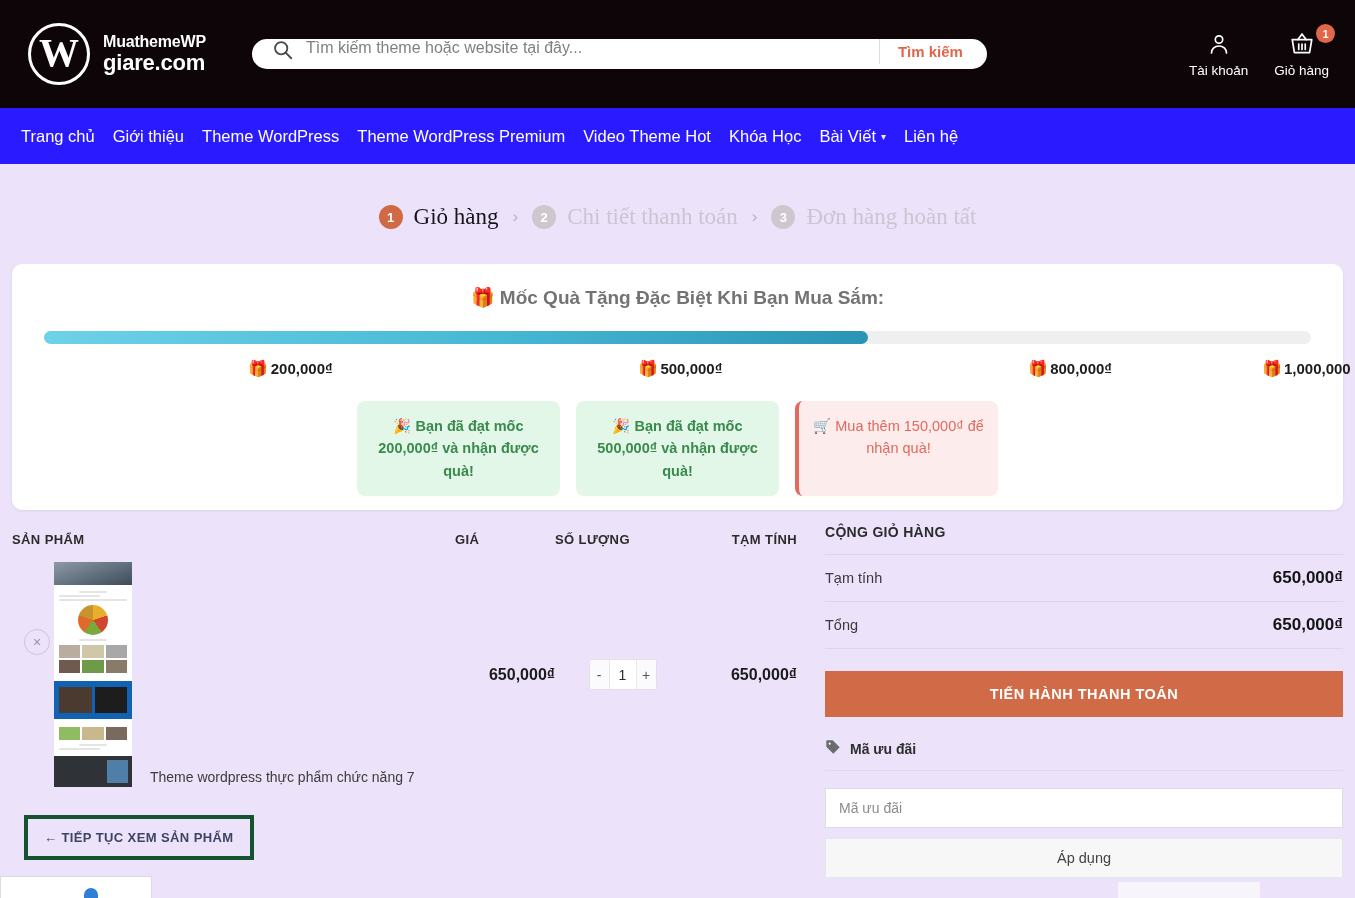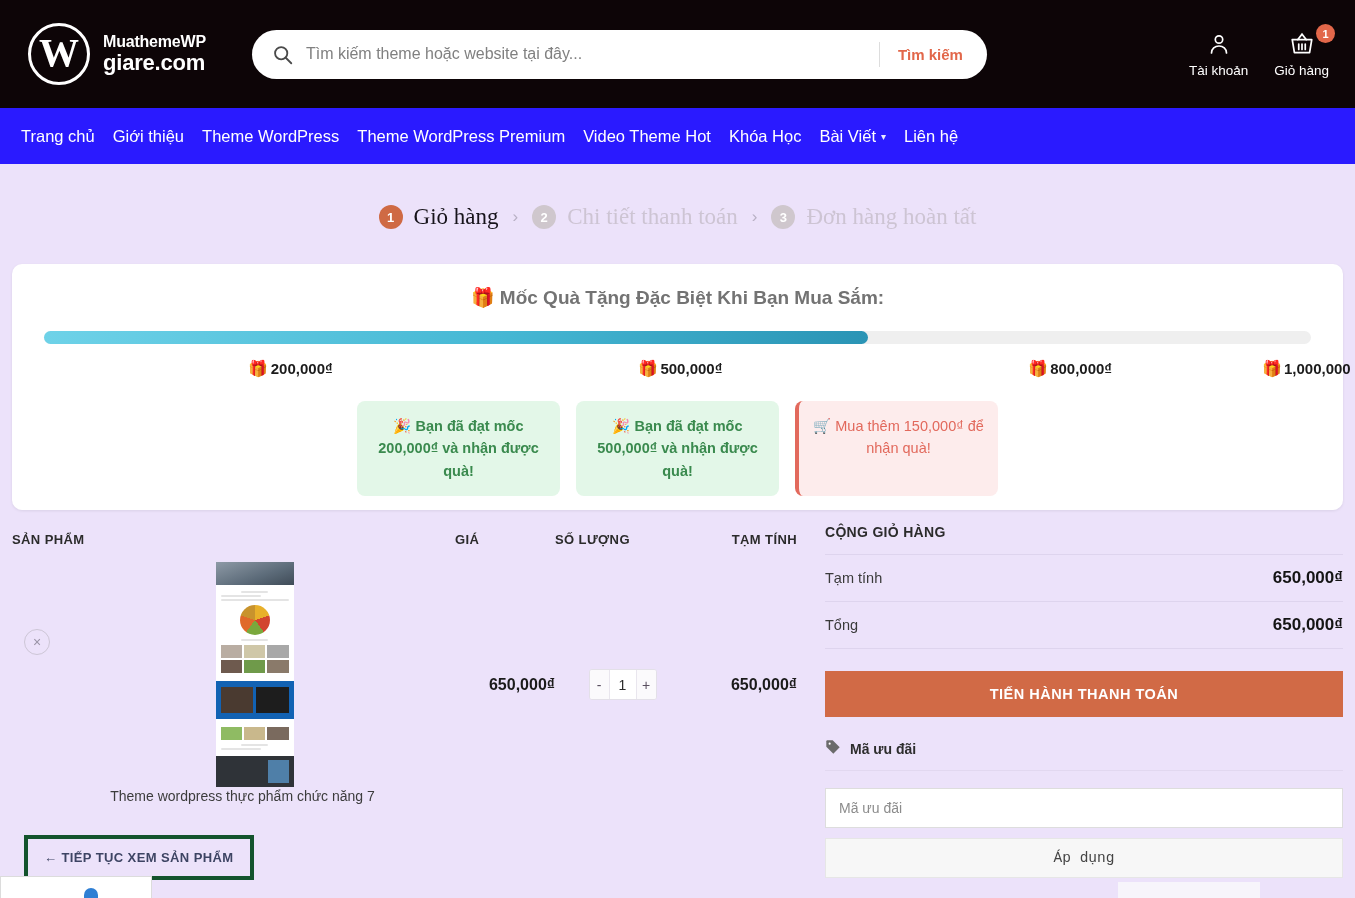--- a/index.html
+++ b/index.html
@@ -41,25 +41,25 @@
     line-height: 1;
     padding-bottom: 3px;
   }
   .brand-text { color: #fff; line-height: 1.05; }
   .brand-line1 { font-size: 16px; font-weight: 700; letter-spacing: -0.2px; }
   .brand-line2 { font-size: 22px; font-weight: 700; letter-spacing: -0.2px; }
 
   .search-wrap {
     margin-left: 46px;
     width: 735px;
-    height: 49px;
+    height: 30px;
     background: #fff;
     border-radius: 26px;
     display: flex;
-    align-items: center;
+    align-items: flex-start;
     padding: 0 6px 0 20px;
   }
   .search-ico {
     width: 21px; height: 21px;
     flex-shrink: 0;
     margin-right: 13px;
   }
   .search-ico svg { display:block; }
   .search-input {
     flex: 1;
@@ -276,22 +276,21 @@
     background: transparent;
     color: #9a93a6;
     font-size: 14px;
     line-height: 1;
     display: flex; align-items: center; justify-content: center;
     cursor: pointer;
   }
   .prod-cell {
     width: 443px;
     display: flex;
-    align-items: center;
-    flex-direction: column;
+    align-items: flex-end;
   }
   .thumb {
     width: 78px;
     height: 225px;
     margin-left: 42px;
     background: #fff;
     overflow: hidden;
     flex-shrink: 0;
     display: flex;
     flex-direction: column;
@@ -433,21 +432,21 @@
     color: #333;
     outline: none;
   }
   .coupon-input::placeholder { color: #8c8c8c; }
   .coupon-apply {
     width: 100%;
     margin-top: 10px;
     border: 1px solid #e6e6e6;
     background: #f7f7f7;
     padding: 11px 0;
-    font-family: Liberation Mono, monospace;
+    font-family: Liberation Sans, sans-serif;
     font-size: 14.5px;
     color: #444;
     cursor: pointer;
   }
 
   
   .chat-widget {
     position: absolute;
     left: 0;
     bottom: 0;

